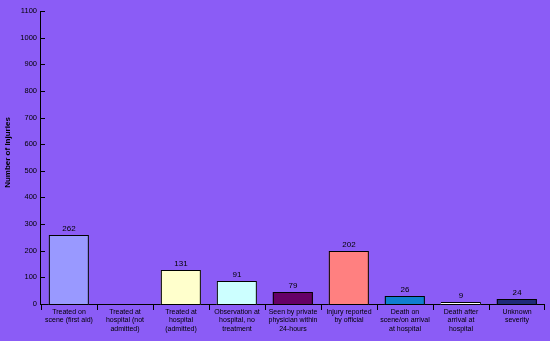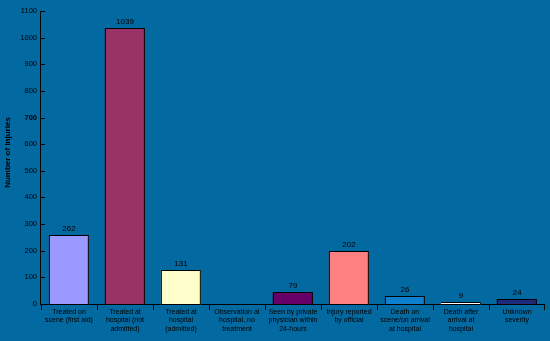--- a/index.html
+++ b/index.html
@@ -11,21 +11,21 @@
     width: 550px;
     height: 341px;
     font-family: "Liberation Sans", sans-serif;
     overflow: hidden;
   }
 
   #chart-root {
     position: relative;
     width: 550px;
     height: 341px;
-    background: #0369a1;
+    background: #8b5cf6;
   }
 
   
   #y-axis-title {
     position: absolute;
     left: 0px;
     top: 0px;
     width: 14px;
     height: 305px;
     display: flex;
@@ -172,21 +172,21 @@
 
   <div id="y-axis-title">
     <span>Number of Injuries</span>
   </div>
 
   <div id="y-ticks">
       <div class="y-tick" style="top: 11px;">1100</div>
       <div class="y-tick" style="top: 37.6364px;">1000</div>
       <div class="y-tick" style="top: 64.2727px; margin-left: 12px;">900</div>
       <div class="y-tick" style="top: 90.9091px;">800</div>
-      <div class="y-tick" style="top: 117.545px; font-weight: bold;">700</div>
+      <div class="y-tick" style="top: 117.545px;">700</div>
       <div class="y-tick" style="top: 144.182px;">600</div>
       <div class="y-tick" style="top: 170.818px;">500</div>
       <div class="y-tick" style="top: 197.455px;">400</div>
       <div class="y-tick" style="top: 224.091px;">300</div>
       <div class="y-tick" style="top: 250.727px;">200</div>
       <div class="y-tick" style="top: 277.364px;">100</div>
       <div class="y-tick" style="top: 304px;">0</div>
     </div>
 
   <div id="plot">
@@ -204,28 +204,28 @@
         <div class="tick-mark" style="top: 213px;"></div>
         <div class="tick-mark" style="top: 240px;"></div>
         <div class="tick-mark" style="top: 266px;"></div>
         <div class="tick-mark" style="top: 293px;"></div>
       </div>
     <div id="bars">
         <div class="bar-slot" style="left: 0px; width: 56px;">
           <div class="bar" style="height: 69.7873px; background: rgb(153, 153, 255); border-color: rgb(0, 0, 0);"></div>
           <div class="bar-value" style="bottom: 71.7873px;">262</div>
         </div>
-        <div class="bar-slot" style="left: 56px; width: 56px;">
-          <div class="bar" style="height: 276.752px; background: rgb(153, 51, 102); border-color: rgb(0, 0, 0);"></div>
-          <div class="bar-value" style="bottom: 278.752px;">1039</div>
-        </div>
         <div class="bar-slot" style="left: 112px; width: 56px;">
           <div class="bar" style="height: 34.8936px; background: rgb(255, 255, 204); border-color: rgb(0, 0, 0);"></div>
           <div class="bar-value" style="bottom: 36.8936px;">131</div>
         </div>
+        <div class="bar-slot" style="left: 168px; width: 56px;">
+          <div class="bar" style="height: 24.2391px; background: rgb(204, 255, 255); border-color: rgb(0, 0, 0);"></div>
+          <div class="bar-value" style="bottom: 26.2391px;">91</div>
+        </div>
         <div class="bar-slot" style="left: 224px; width: 56px;">
           <div class="bar" style="height: 12.7855px; background: rgb(102, 0, 102); border-color: rgb(0, 0, 0);"></div>
           <div class="bar-value" style="bottom: 14.7855px;">79</div>
         </div>
         <div class="bar-slot" style="left: 280px; width: 56px;">
           <div class="bar" style="height: 53.8055px; background: rgb(255, 128, 128); border-color: rgb(0, 0, 0);"></div>
           <div class="bar-value" style="bottom: 55.8055px;">202</div>
         </div>
         <div class="bar-slot" style="left: 336px; width: 56px;">
           <div class="bar" style="height: 8.52364px; background: rgb(15, 127, 208); border-color: rgb(0, 0, 0);"></div>

